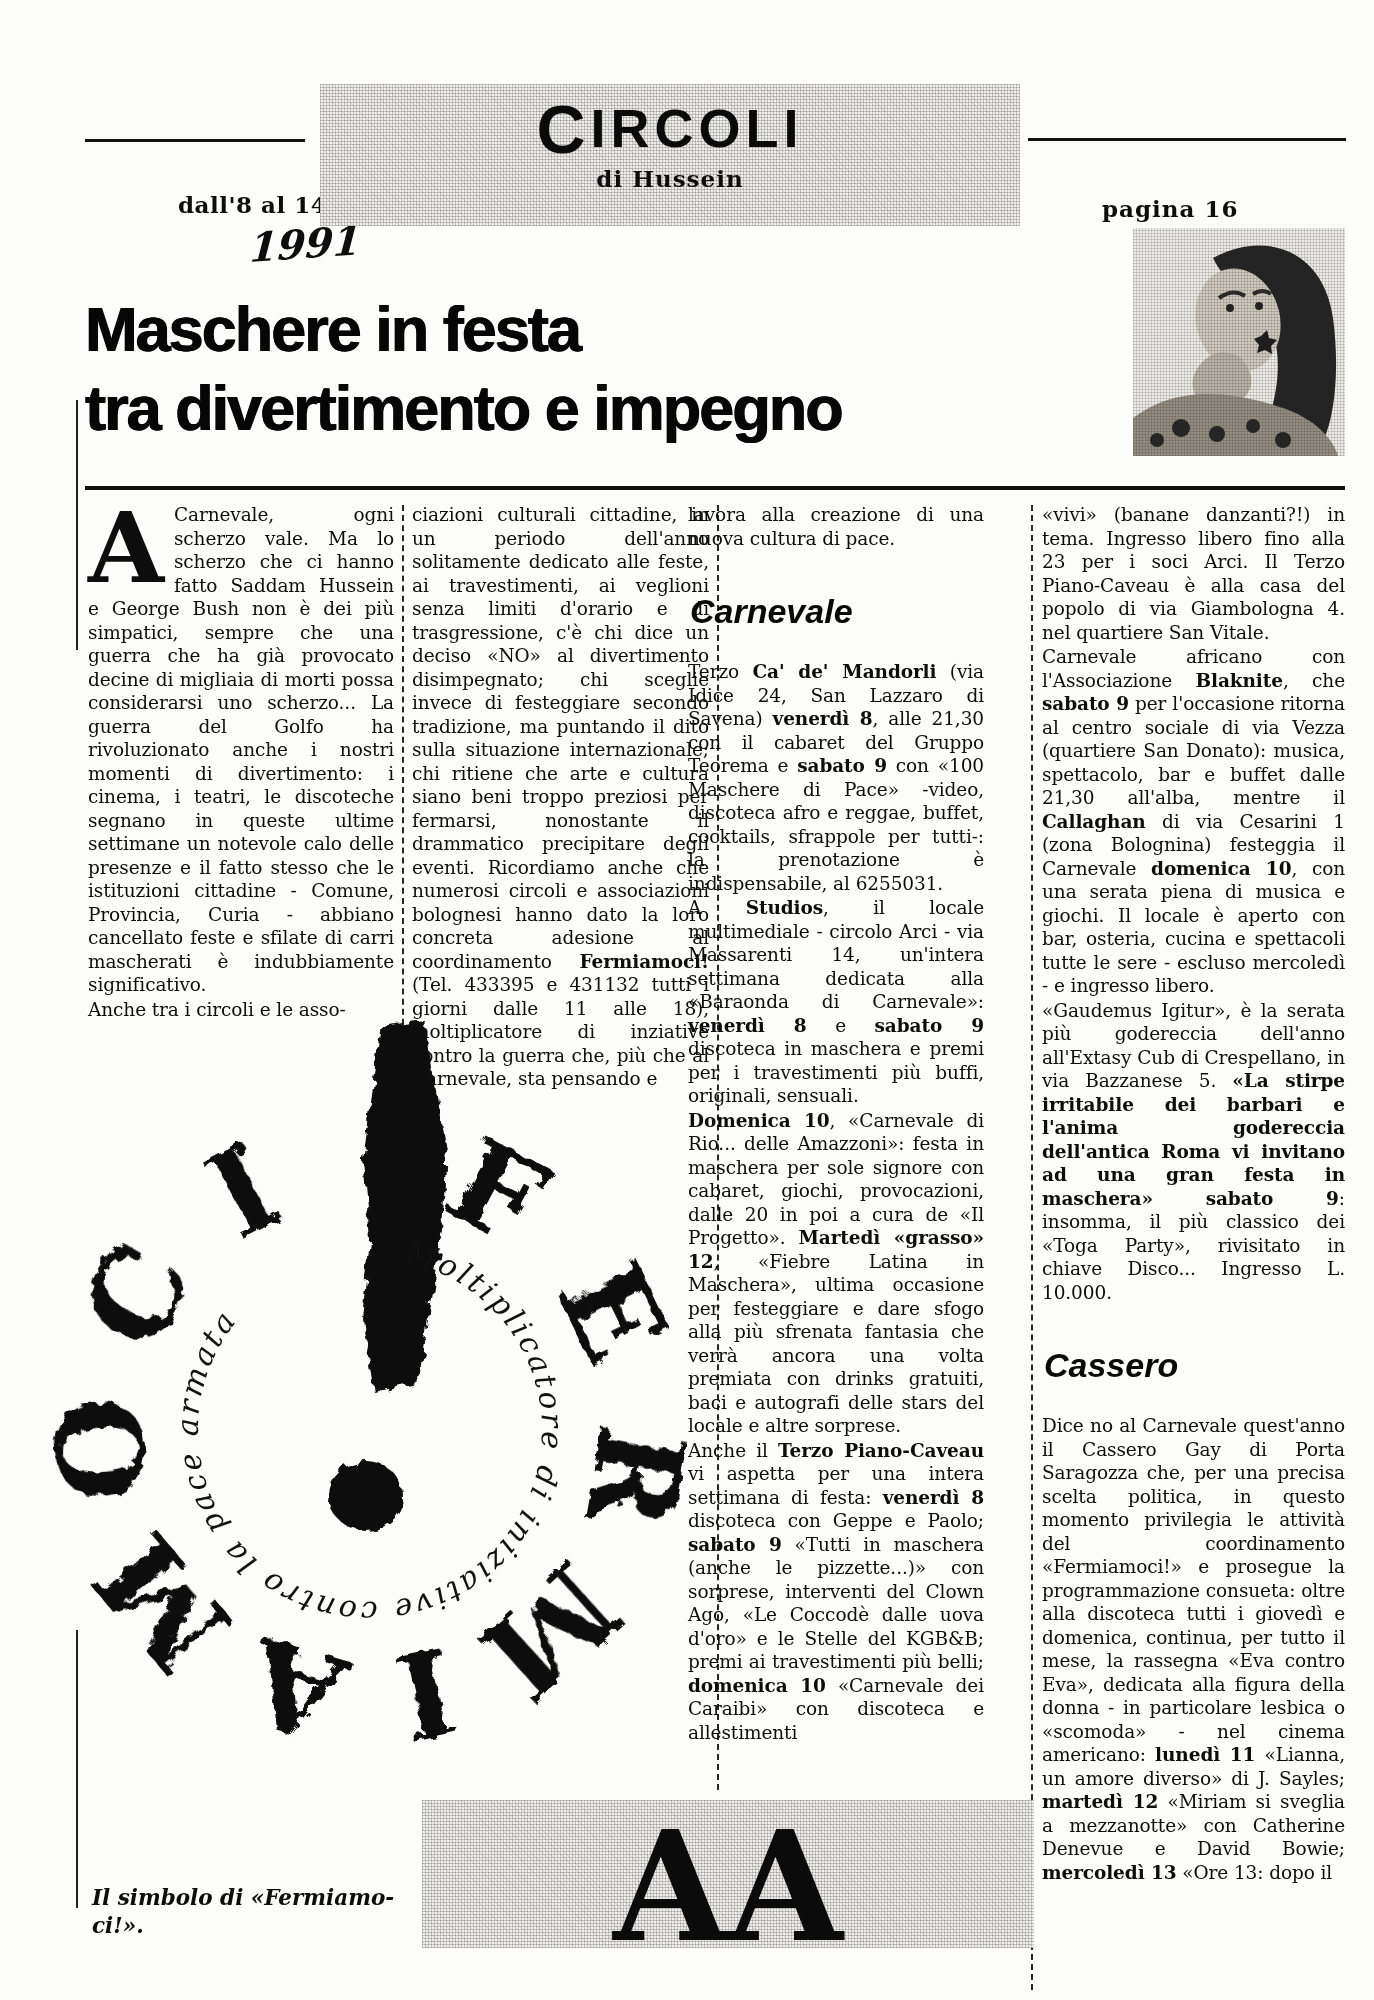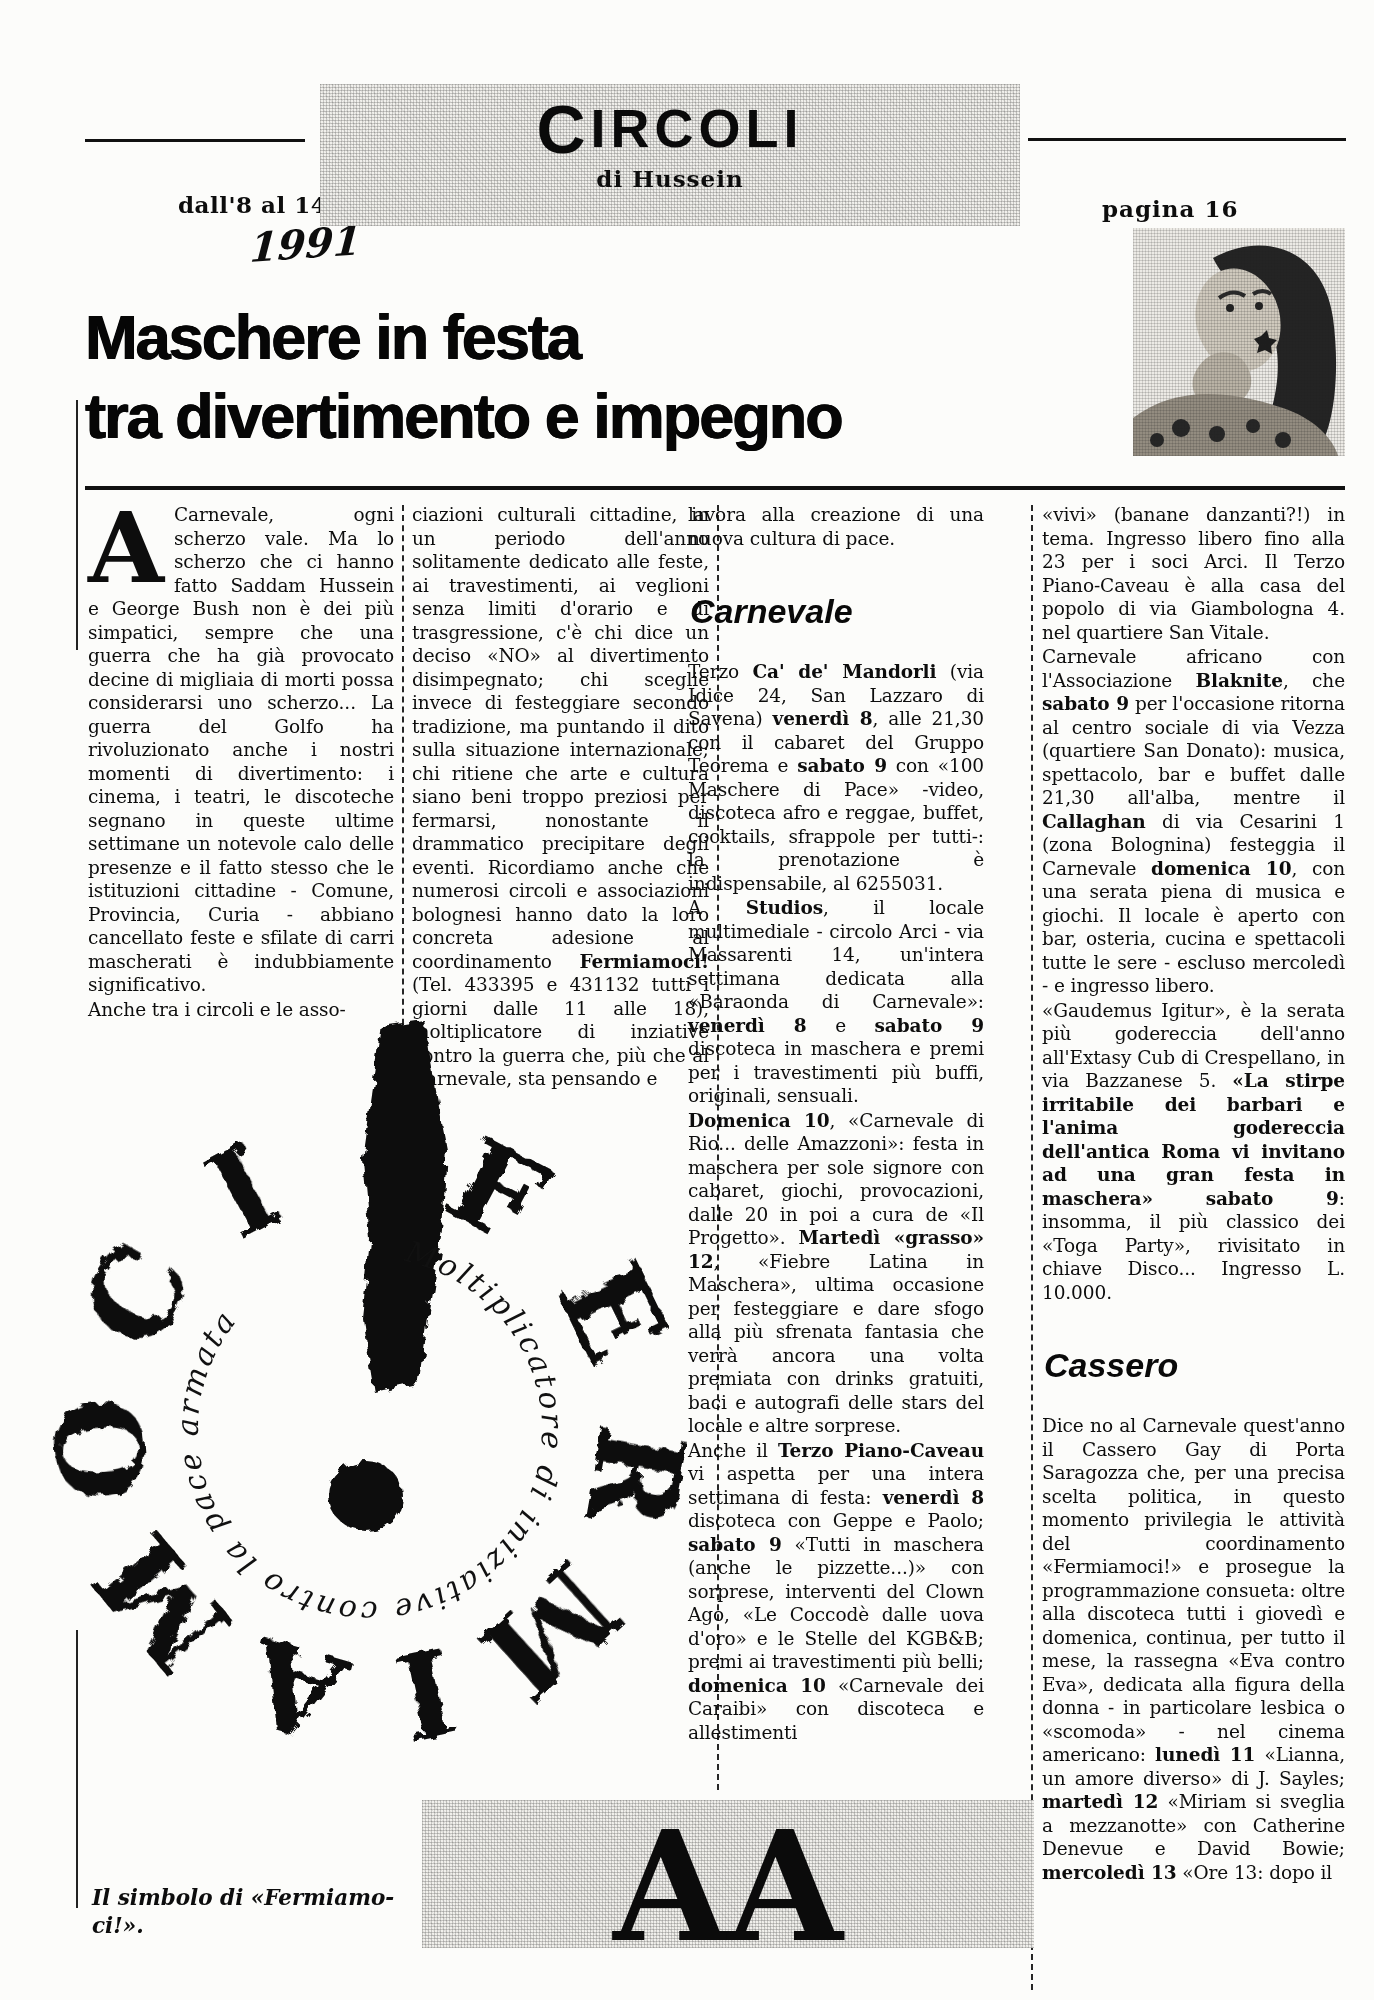--- a/index.html
+++ b/index.html
@@ -22,21 +22,21 @@
   .band-title .first{font-size:68px;line-height:60px;vertical-align:-6px;}
   .band-title .rest{font-size:54px;line-height:60px;}
   .band-byline{margin-top:8px;font:bold 23px/1 "DejaVu Serif",serif;letter-spacing:1px;}
   
   .photo{position:absolute;left:1133px;top:228px;width:212px;height:228px;overflow:hidden;}
   .photo .ht-overlay{position:absolute;inset:0;
     background-image:
       repeating-linear-gradient(0deg, rgba(30,30,30,.16) 0 1px, transparent 1px 3px),
       repeating-linear-gradient(90deg, rgba(30,30,30,.14) 0 1px, transparent 1px 3px);}
   
-  .headline{position:absolute;left:85px;top:298px;font-family:"Liberation Sans",sans-serif;
+  .headline{position:absolute;left:85px;top:290px;font-family:"Liberation Sans",sans-serif;
             font-weight:bold;font-size:63px;line-height:79px;letter-spacing:-2px;color:#060606;
             text-shadow:.7px 0 0 #060606,-.4px 0 0 #060606;}
   
   .col{position:absolute;top:503px;font-size:18.5px;line-height:23.5px;text-align:justify;
        letter-spacing:-.1px;}
   .col p{margin:0;}
   .col p+p{margin-top:1px;}
   .col b{font-weight:bold;}
   .col-heading{font:bold italic 34px/1 "Liberation Sans",sans-serif;margin:44px 0 32px 2px;
                letter-spacing:0;color:#090909;}

